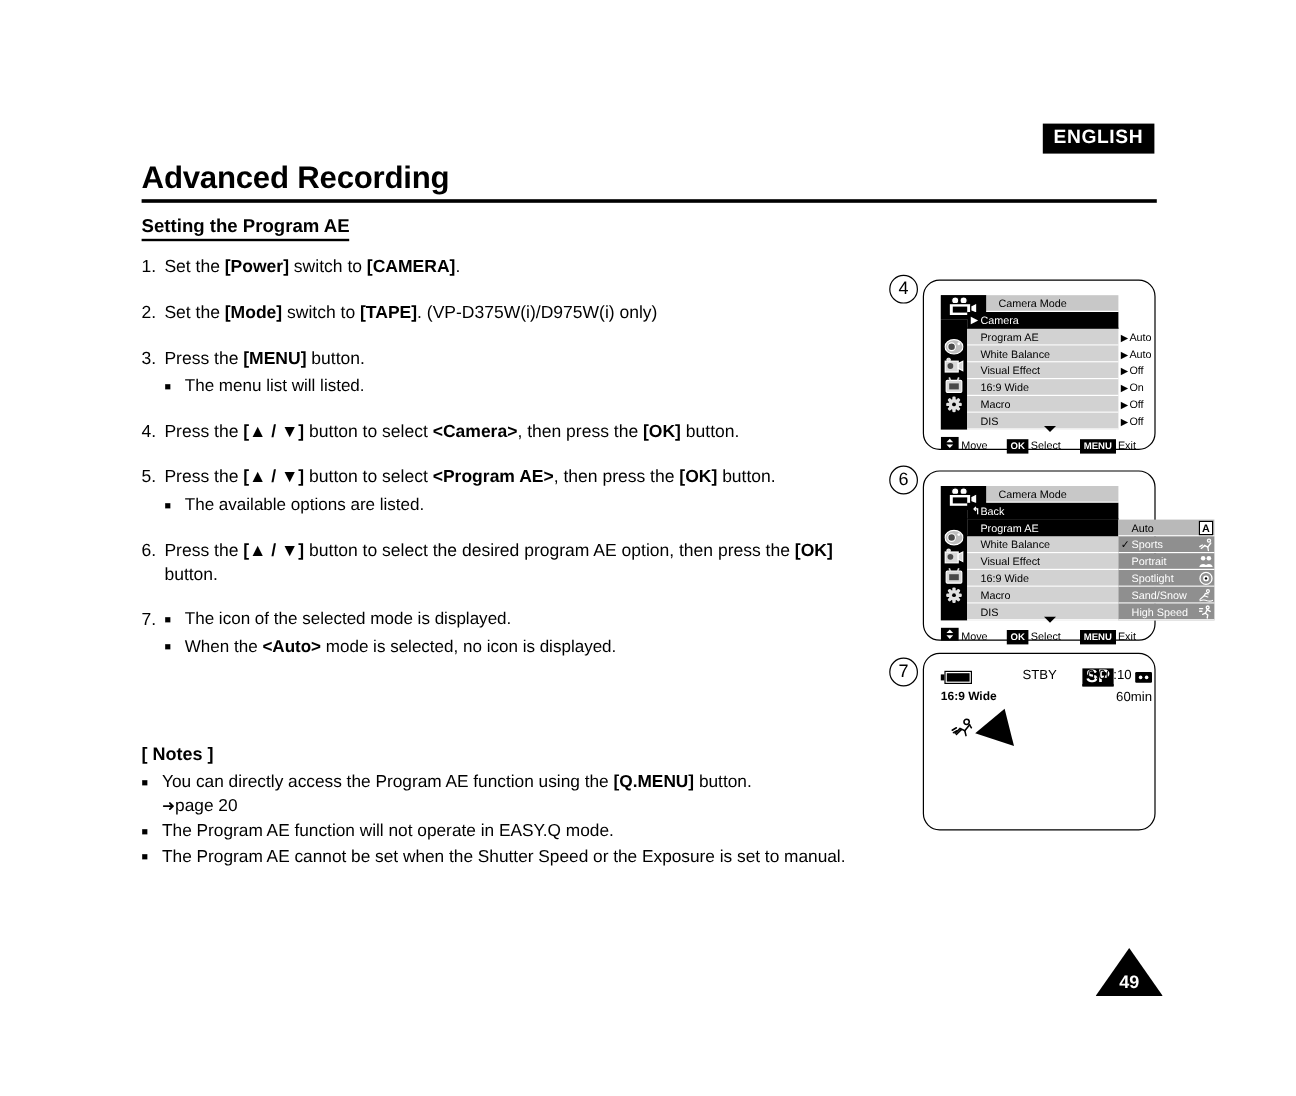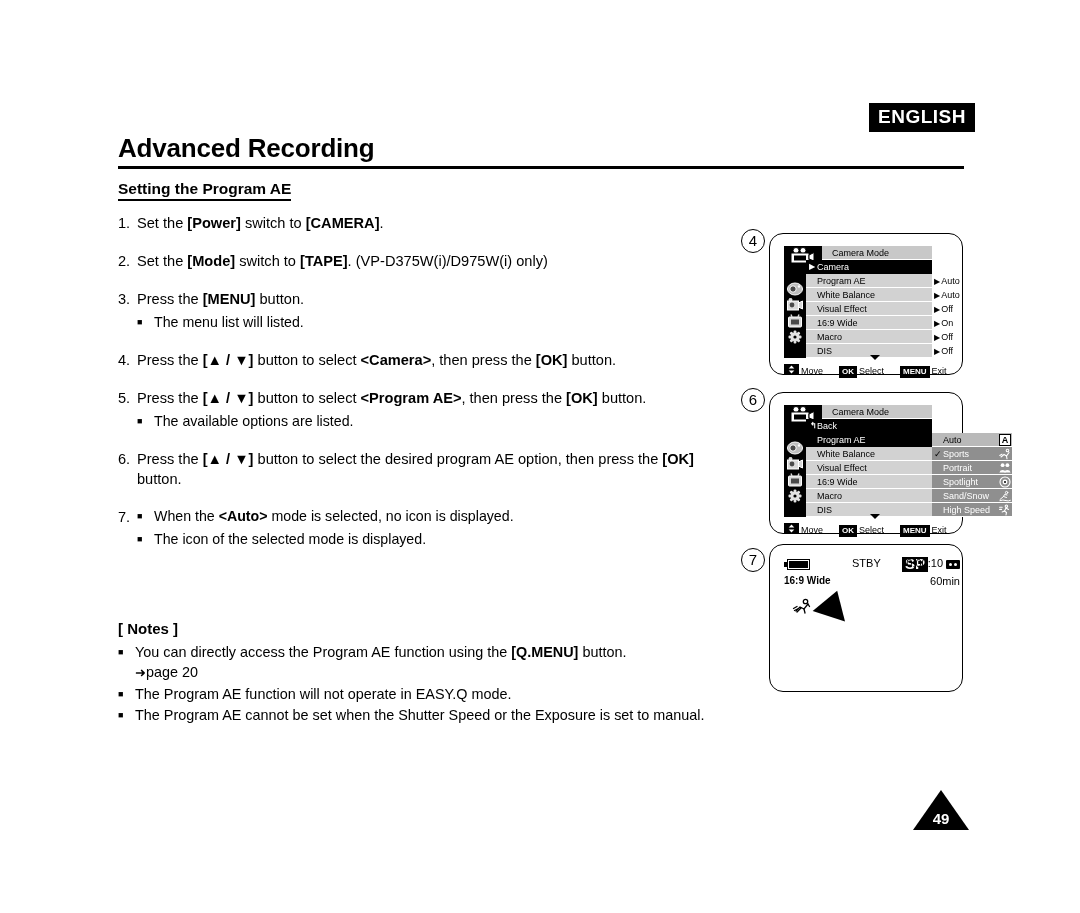--- a/index.html
+++ b/index.html
@@ -11,21 +11,21 @@
     color:#000;
     position:relative;
     overflow:hidden;
     -webkit-font-smoothing:antialiased;
   }
 
   
   #lang-badge{
     position:absolute; left:869px; top:103px;
     background:#000; color:#fff;
-    font-weight:bold; font-size:19px; letter-spacing:.5px;
+    font-weight:bold; font-size:16px; letter-spacing:.5px;
     padding:3px 9px 4px 9px;
   }
   #chapter-title{
     position:absolute; left:118px; top:133px;
     font-size:26px; font-weight:bold; letter-spacing:-0.2px;
   }
   #title-rule{
     position:absolute; left:118px; top:166px;
     width:846px; height:3px; background:#000;
   }
@@ -297,22 +297,22 @@
       <span class="num">5.</span>
       <span class="body">Press the <b>[▲ / ▼]</b> button to select <b>&lt;Program AE&gt;</b>, then press the <b>[OK]</b> button.</span>
       <span class="sub">The available options are listed.</span>
     </div>
     <div class="step">
       <span class="num">6.</span>
       <span class="body">Press the <b>[▲ / ▼]</b> button to select the desired program AE option, then press the <b>[OK]</b> button.</span>
     </div>
     <div class="step">
       <span class="num">7.</span>
+      <span class="sub">The icon of the selected mode is displayed.</span>
       <span class="sub">When the <b>&lt;Auto&gt;</b> mode is selected, no icon is displayed.</span>
-      <span class="sub">The icon of the selected mode is displayed.</span>
     </div>
   </div>
 
 <div id="notes">
   <div id="notes-title">[ Notes ]</div>
   <div id="notes-list">
       <div class="note"><span>You can directly access the Program AE function using the <b>[Q.MENU]</b> button.</span><span class="pageref"><span class="arrow">➜</span><span>page 20</span></span></div>
       <div class="note"><span>The Program AE function will not operate in EASY.Q mode.</span></div>
       <div class="note"><span>The Program AE cannot be set when the Shutter Speed or the Exposure is set to manual.</span></div>
     </div>

